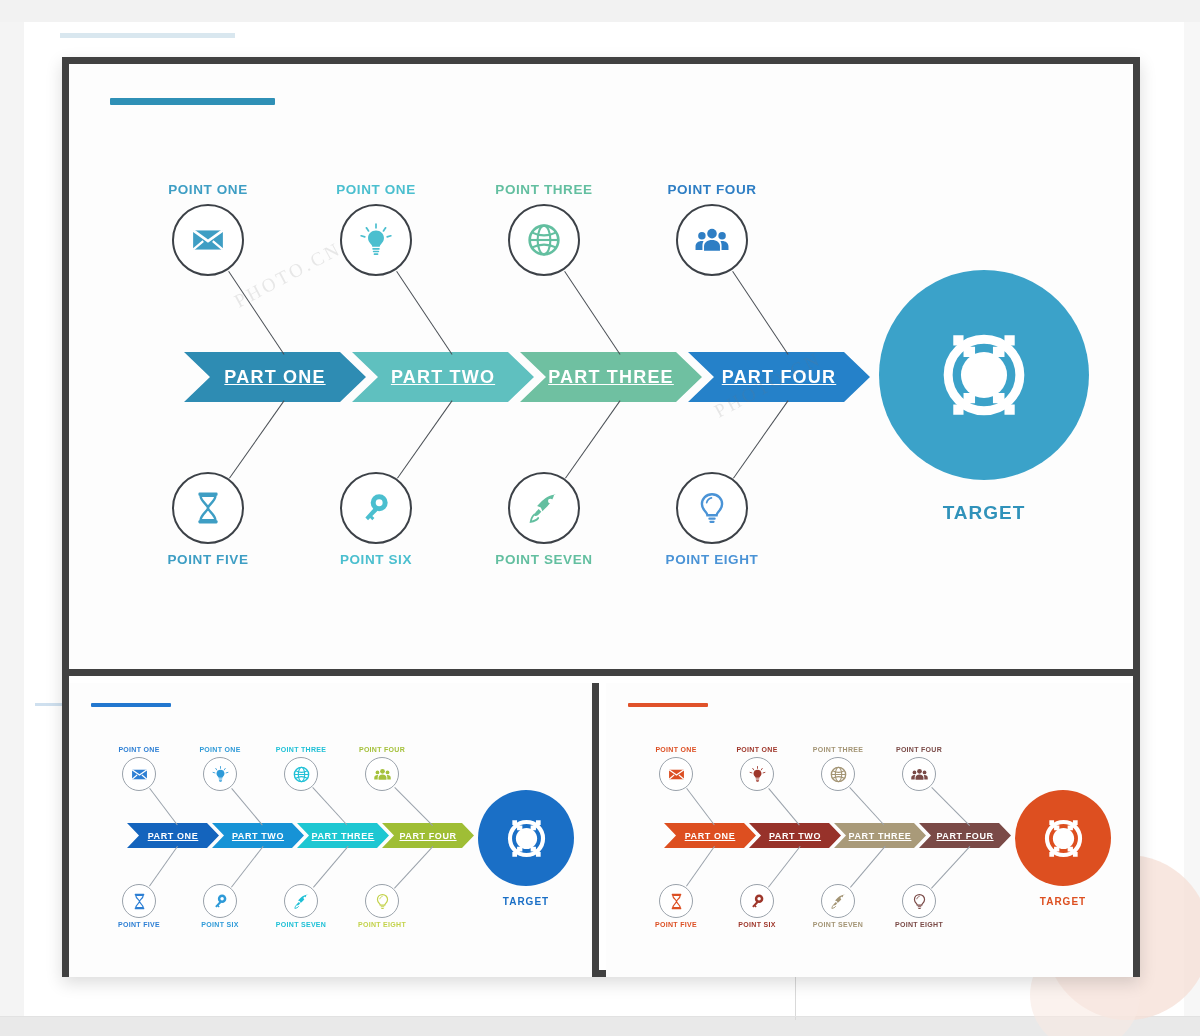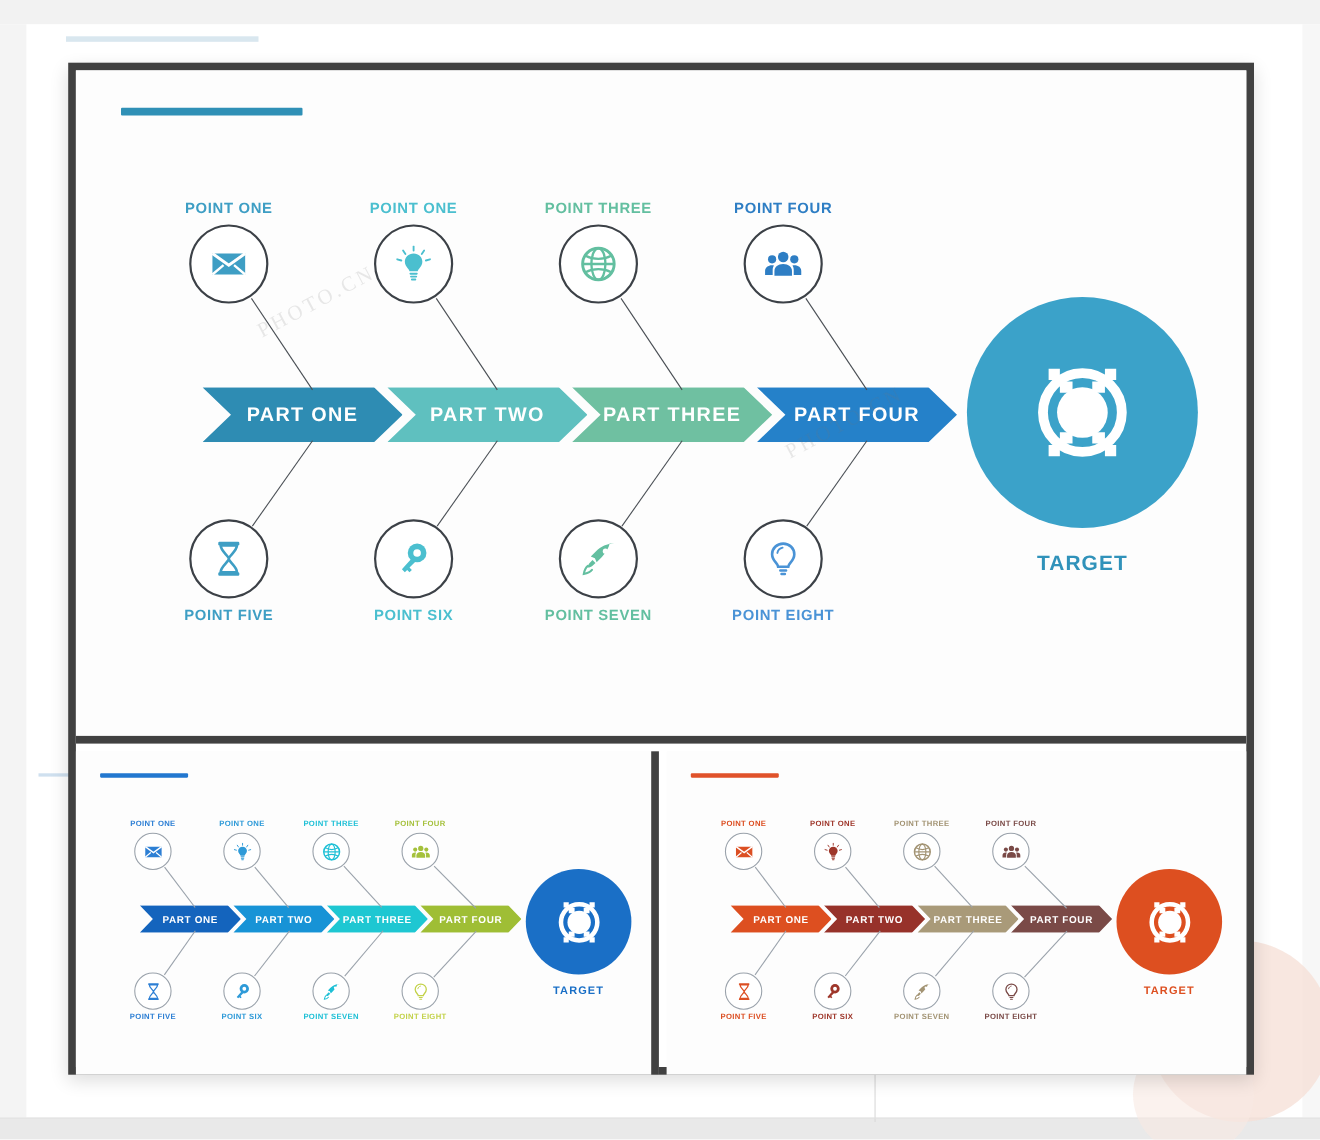--- a/index.html
+++ b/index.html
@@ -91,20 +91,21 @@
     transform-origin:0 0;
   }
 
   
   .ribbon { position:absolute; display:flex; }
   .chev {
     position:relative;
     display:flex; align-items:center; justify-content:center;
     color:#fff; font-weight:bold; letter-spacing:1.2px;
     clip-path: polygon(0 0, calc(100% - 26px) 0, 100% 50%, calc(100% - 26px) 100%, 0 100%, 26px 50%);
+    text-decoration: underline;
   }
   .chev.first { clip-path: polygon(0 0, calc(100% - 26px) 0, 100% 50%, calc(100% - 26px) 100%, 0 100%, 26px 50%); }
 
   
   .target-circle {
     position:absolute; border-radius:50%;
     display:flex; align-items:center; justify-content:center;
   }
   .target-label {
     position:absolute; text-align:center; font-weight:bold; letter-spacing:1px;

